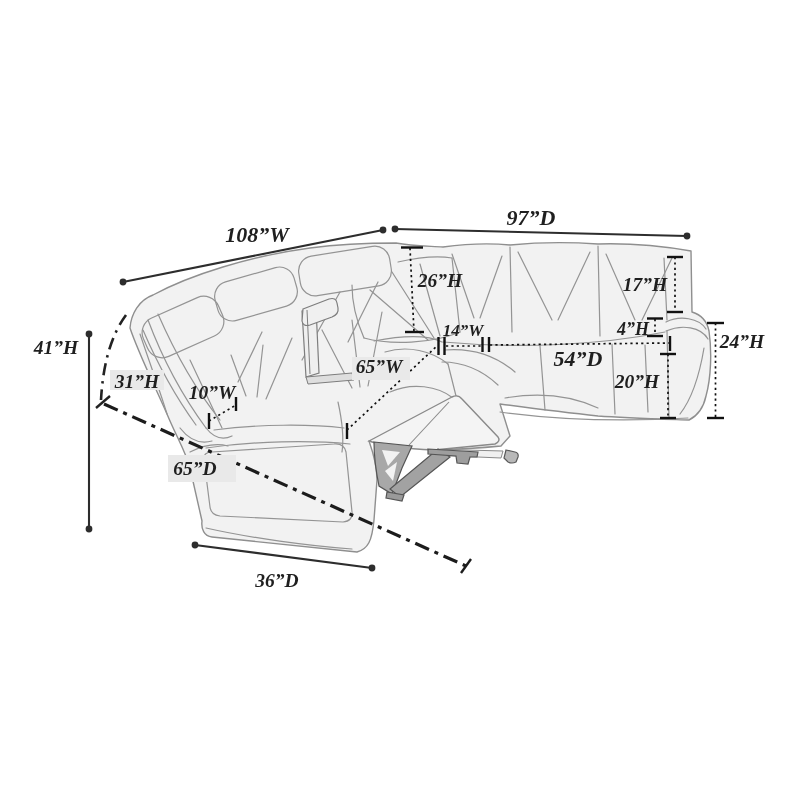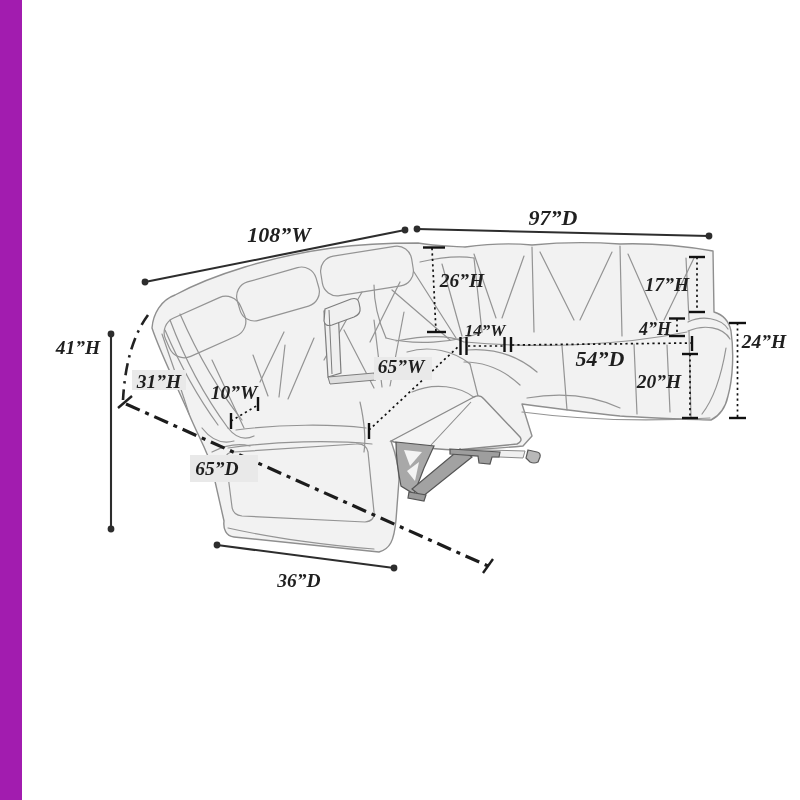--- a/index.html
+++ b/index.html
@@ -1,16 +1,16 @@
 <!DOCTYPE html>
 <html><head>
 <meta charset="utf-8">
 <style>
   html,body{margin:0;padding:0;background:#ffffff;}
-  .wrap{width:728px;height:800px;position:relative;background:#a21caf;padding-left:22px;}
+  .wrap{width:728px;height:800px;position:relative;background:#0f766e;}
   text{font-family:"Liberation Serif", serif;font-weight:bold;font-style:italic;fill:#1f1f1f;}
 </style>
 </head>
 <body>
 <div class="wrap">
 <svg width="800" height="800" viewBox="0 0 800 800">
 <rect x="0" y="0" width="800" height="800" fill="#ffffff"></rect>
 
 <g stroke="#8f8f8f" stroke-width="1.4" fill="#f2f2f2" stroke-linejoin="round" stroke-linecap="round">
   <path d="M 130,328

